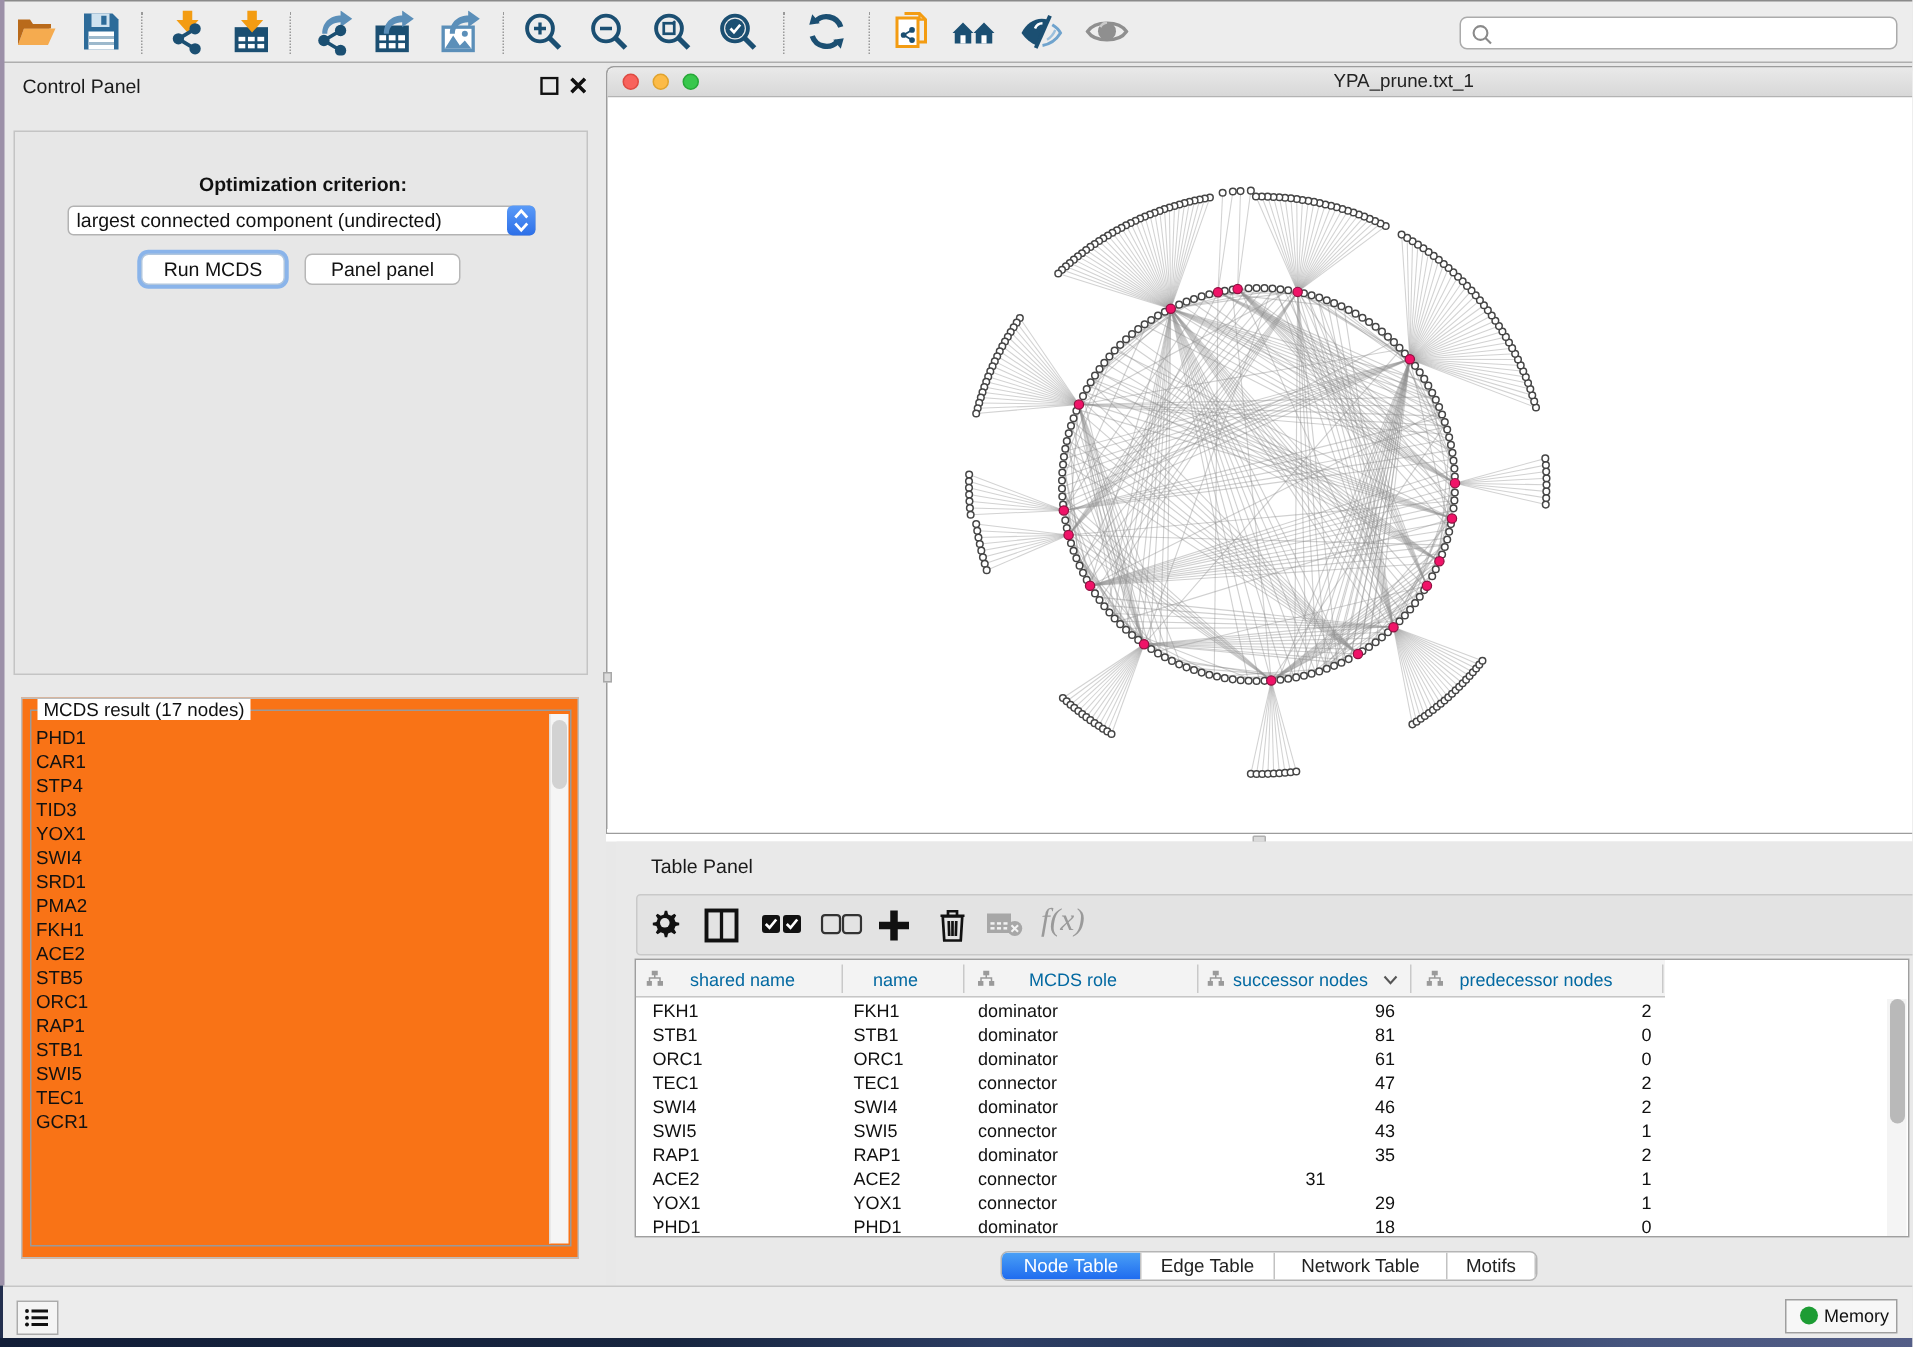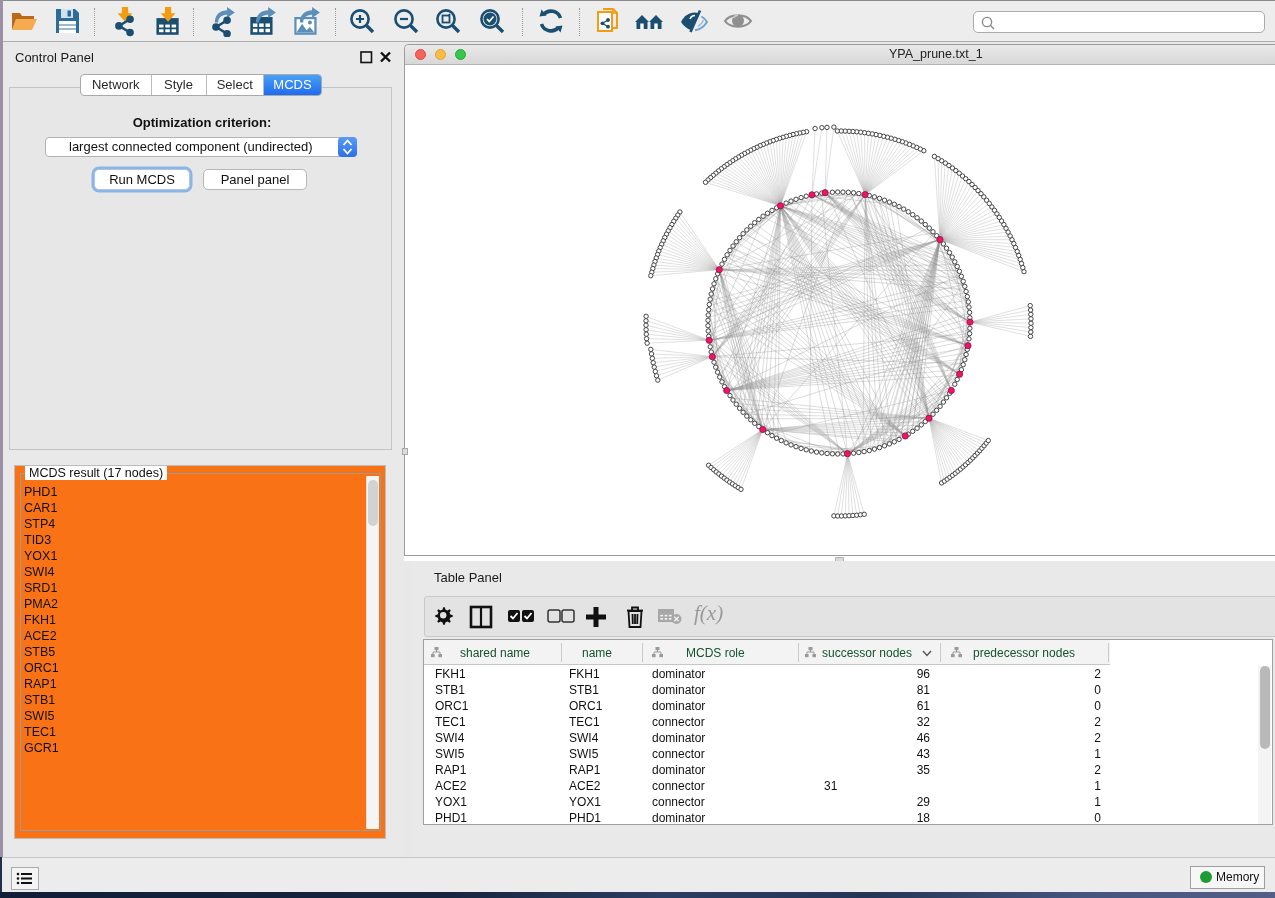--- a/index.html
+++ b/index.html
@@ -13,21 +13,21 @@
 .ticon { position:absolute; top:6px; }
 
 
 #leftpanel { left:0; top:42px; width:404px; height:815px; background:#e9e9e9; }
 #cp-title { left:15px; top:8px; font-size:13px; color:#1a1a1a; }
 #cp-box { left:9px; top:45px; width:383px; height:363px; background:#e7e7e7; border:1px solid #c4c4c4; }
 .tabs { left:80px; top:32px; height:22px; z-index:3; display:flex; border:1px solid #a9a9a9; border-radius:4px; background:#fff; overflow:hidden; }
 .tab { font-size:13px; color:#2a2a2a; text-align:center; line-height:20px; border-right:1px solid #bcbcbc; }
 .tab.sel { background:linear-gradient(#4aa0f6,#1f6bef); color:#fff; border-right:none; }
 #opt-label { left:0px; top:73px; width:404px; text-align:center; font-size:13px; color:#111;font-weight:bold; }
-#dd { left:45px; top:95px; width:312px; height:20px; background:#fff; border:1px solid #b3b3b3; border-radius:4px; font-size:13px; color:#111; line-height:18px; padding-left:23px; }
+#dd { left:45px; top:95px; width:312px; height:20px; background:#fff; border:1px solid #b3b3b3; border-radius:4px; font-size:13px; color:#111; line-height:18px; padding-left:5px; }
 #dd-step { right:-1px; top:-1px; width:19px; height:20px; background:linear-gradient(#5a9bf8,#2d6fe8); border-radius:4px; color:#fff; }
 .btn { position:absolute; height:21px; background:#fff; border:1px solid #b7b7b7; border-radius:5px; font-size:13px; color:#111; text-align:center; line-height:19px; }
 #btn-run { left:94px; top:127px; width:96px; border-color:#b0c6de; box-shadow:0 0 0 2.5px #8ab4ea; }
 #btn-close { left:203px; top:127px; width:104px; }
 #result-box { left:14px; top:423px; width:372px; height:374px; background:#f97316; border:1px solid #bdbdbd; }
 #fieldset { left:5px; top:7px; width:361px; height:358px; border:1px solid #9a9a9a; }
 #legend { left:4px; top:-8px; background:#fff; padding:0 4px; font-size:12.5px; color:#111; }
 #mcds-list { left:3px; top:10px; font-size:12.5px; color:#111; line-height:16px; }
 #list-sb { right:1px; top:2px; width:13px; height:353px; background:#f5f5f5; border-left:1px solid #ddd; }
 #list-thumb { position:absolute; left:1px; top:4px; width:10px; height:46px; background:#d2d2d2; border-radius:5px; }
@@ -37,21 +37,21 @@
 #net-titlebar { left:0; top:0; width:870px; height:20px; background:linear-gradient(#e9e9e9,#d8d8d8); border-bottom:1px solid #b3b3b3; border-radius:5px 0 0 0; }
 .light { position:absolute; top:3.5px; width:11px; height:11px; border-radius:50%; }
 #net-title { left:456px; font-size:12.5px; color:#222; line-height:19px;margin-left:28px; }
 #grip { left:-3px; top:403px; width:6px; height:7px; background:#dcdcdc; border:1px solid #a8a8a8; }
 
 
 #tablepanel { left:411px; top:561px; width:871px; height:296px; background:#e9e9e9; }
 #tp-title { left:23px; top:9px; font-size:13px; color:#1a1a1a; }
 #tp-toolbar { left:13px; top:35px; width:1249px; height:41px; background:#e3e3e3; border:1px solid #c9c9c9; border-radius:3px; }
 #tbl { left:12px; top:78px; width:850px; height:186px; background:#fff; border:1px solid #9f9f9f; }
-#tbl-head { left:0; top:0; width:686px; height:25px; background:#f3f3f3; border-bottom:1px solid #c6c6c6; font-size:12px; color:#14532d; }
+#tbl-head { left:0; top:0; width:686px; height:25px; background:#f3f3f3; border-bottom:1px solid #c6c6c6; font-size:12px; color:#0369a1; }
 .th-div { position:absolute; top:3px; height:19px; width:1px; background:#c9c9c9; }
 .hicon { position:absolute; top:7px; width:11px; height:11px; }
 .row { position:absolute; font-size:12px; color:#111; height:16px; line-height:16px; }
 #tbl-sb { right:1px; top:26px; width:13px; height:158px; background:#f4f4f4; }
 #tbl-thumb { position:absolute; left:1.5px; top:0px; width:10px; height:83px; background:#b9b9b9; border-radius:5px; }
 .btabs { left:256px; top:273px; height:20px; display:flex; border:1px solid #b5b5b5; border-radius:5px; background:#fff; overflow:hidden; }
 .btab { font-size:12.5px; color:#222; text-align:center; line-height:19px; border-right:1px solid #c2c2c2; }
 .btab.sel { background:linear-gradient(#4aa0f6,#1f6bef); color:#fff; }
 
 
@@ -217,26 +217,20 @@
     </div>
   </div>
 
 <div class="abs" id="leftpanel">
   <div class="abs" id="cp-title">Control Panel</div>
   <svg class="abs" style="left:360px;top:9px" width="32" height="13" viewBox="0 0 32 13">
       <rect x="1" y="1" width="10.5" height="10.5" fill="none" stroke="#111" stroke-width="1.6"></rect>
       <path d="M21 1.5 L30 10.5 M30 1.5 L21 10.5" stroke="#111" stroke-width="2.4"></path>
     </svg>
   <div class="abs" id="cp-box"></div>
-  <div class="abs tabs">
-    <div class="tab" style="width:70.5px">Network</div>
-    <div class="tab" style="width:55px;">Style</div>
-    <div class="tab" style="width:57.5px">Select</div>
-    <div class="tab sel" style="width:57px">MCDS</div>
-  </div>
   <div class="abs" id="opt-label">Optimization criterion:</div>
   <div class="abs" id="dd">largest connected component (undirected)
     <div class="abs" id="dd-step"><svg width="19" height="20" viewBox="0 0 19 20">
           <path d="M5.5 8 L9.5 3.5 L13.5 8" fill="none" stroke="#fff" stroke-width="1.8"></path>
           <path d="M5.5 12 L9.5 16.5 L13.5 12" fill="none" stroke="#fff" stroke-width="1.8"></path>
         </svg></div>
   </div>
   <div class="btn" id="btn-run">Run MCDS</div>
   <div class="btn" id="btn-close">Panel panel</div>
   <div class="abs" id="result-box">
@@ -1243,56 +1237,62 @@
       <div class="row" style="left:400px;top:42px;width:106px;text-align:right">81</div>
       <div class="row" style="left:575px;top:42px;width:102px;text-align:right">0</div>
       <div class="row" style="left:11px;top:58px;width:120px">ORC1</div>
       <div class="row" style="left:145px;top:58px;width:70px">ORC1</div>
       <div class="row" style="left:228px;top:58px;width:140px">dominator</div>
       <div class="row" style="left:400px;top:58px;width:106px;text-align:right">61</div>
       <div class="row" style="left:575px;top:58px;width:102px;text-align:right">0</div>
       <div class="row" style="left:11px;top:74px;width:120px">TEC1</div>
       <div class="row" style="left:145px;top:74px;width:70px">TEC1</div>
       <div class="row" style="left:228px;top:74px;width:140px">connector</div>
-      <div class="row" style="left:400px;top:74px;width:106px;text-align:right">32</div>
+      <div class="row" style="left:400px;top:74px;width:106px;text-align:right">47</div>
       <div class="row" style="left:575px;top:74px;width:102px;text-align:right">2</div>
       <div class="row" style="left:11px;top:90px;width:120px">SWI4</div>
       <div class="row" style="left:145px;top:90px;width:70px">SWI4</div>
       <div class="row" style="left:228px;top:90px;width:140px">dominator</div>
       <div class="row" style="left:400px;top:90px;width:106px;text-align:right">46</div>
       <div class="row" style="left:575px;top:90px;width:102px;text-align:right">2</div>
       <div class="row" style="left:11px;top:106px;width:120px">SWI5</div>
       <div class="row" style="left:145px;top:106px;width:70px">SWI5</div>
       <div class="row" style="left:228px;top:106px;width:140px">connector</div>
       <div class="row" style="left:400px;top:106px;width:106px;text-align:right">43</div>
       <div class="row" style="left:575px;top:106px;width:102px;text-align:right">1</div>
       <div class="row" style="left:11px;top:122px;width:120px">RAP1</div>
       <div class="row" style="left:145px;top:122px;width:70px">RAP1</div>
       <div class="row" style="left:228px;top:122px;width:140px">dominator</div>
       <div class="row" style="left:400px;top:122px;width:106px;text-align:right">35</div>
       <div class="row" style="left:575px;top:122px;width:102px;text-align:right">2</div>
       <div class="row" style="left:11px;top:138px;width:120px">ACE2</div>
       <div class="row" style="left:145px;top:138px;width:70px">ACE2</div>
       <div class="row" style="left:228px;top:138px;width:140px">connector</div>
-      <div class="row" style="left:400px;top:138px;width:106px;text-align:left">31</div>
+      <div class="row" style="left:400px;top:138px;width:106px;text-align:center">31</div>
       <div class="row" style="left:575px;top:138px;width:102px;text-align:right">1</div>
       <div class="row" style="left:11px;top:154px;width:120px">YOX1</div>
       <div class="row" style="left:145px;top:154px;width:70px">YOX1</div>
       <div class="row" style="left:228px;top:154px;width:140px">connector</div>
       <div class="row" style="left:400px;top:154px;width:106px;text-align:right">29</div>
       <div class="row" style="left:575px;top:154px;width:102px;text-align:right">1</div>
       <div class="row" style="left:11px;top:170px;width:120px">PHD1</div>
       <div class="row" style="left:145px;top:170px;width:70px">PHD1</div>
       <div class="row" style="left:228px;top:170px;width:140px">dominator</div>
       <div class="row" style="left:400px;top:170px;width:106px;text-align:right">18</div>
       <div class="row" style="left:575px;top:170px;width:102px;text-align:right">0</div>
     <div class="abs" id="tbl-sb">
         <div id="tbl-thumb"></div>
       </div>
   </div>
+  <div class="abs btabs">
+    <div class="btab sel" style="width:93px">Node Table</div>
+    <div class="btab" style="width:89px">Edge Table</div>
+    <div class="btab" style="width:115px">Network Table</div>
+    <div class="btab" style="width:59px">Motifs</div>
+  </div>
 </div>
 
 <div class="abs" id="statusbar">
   <div class="abs" id="sb-btn"><svg width="26" height="21" viewBox="0 0 26 21">
         <g stroke="#111" stroke-width="2">
           <line x1="9" y1="6" x2="20" y2="6"></line>
           <line x1="9" y1="10.5" x2="20" y2="10.5"></line>
           <line x1="9" y1="15" x2="20" y2="15"></line>
         </g>
         <g fill="#111">

